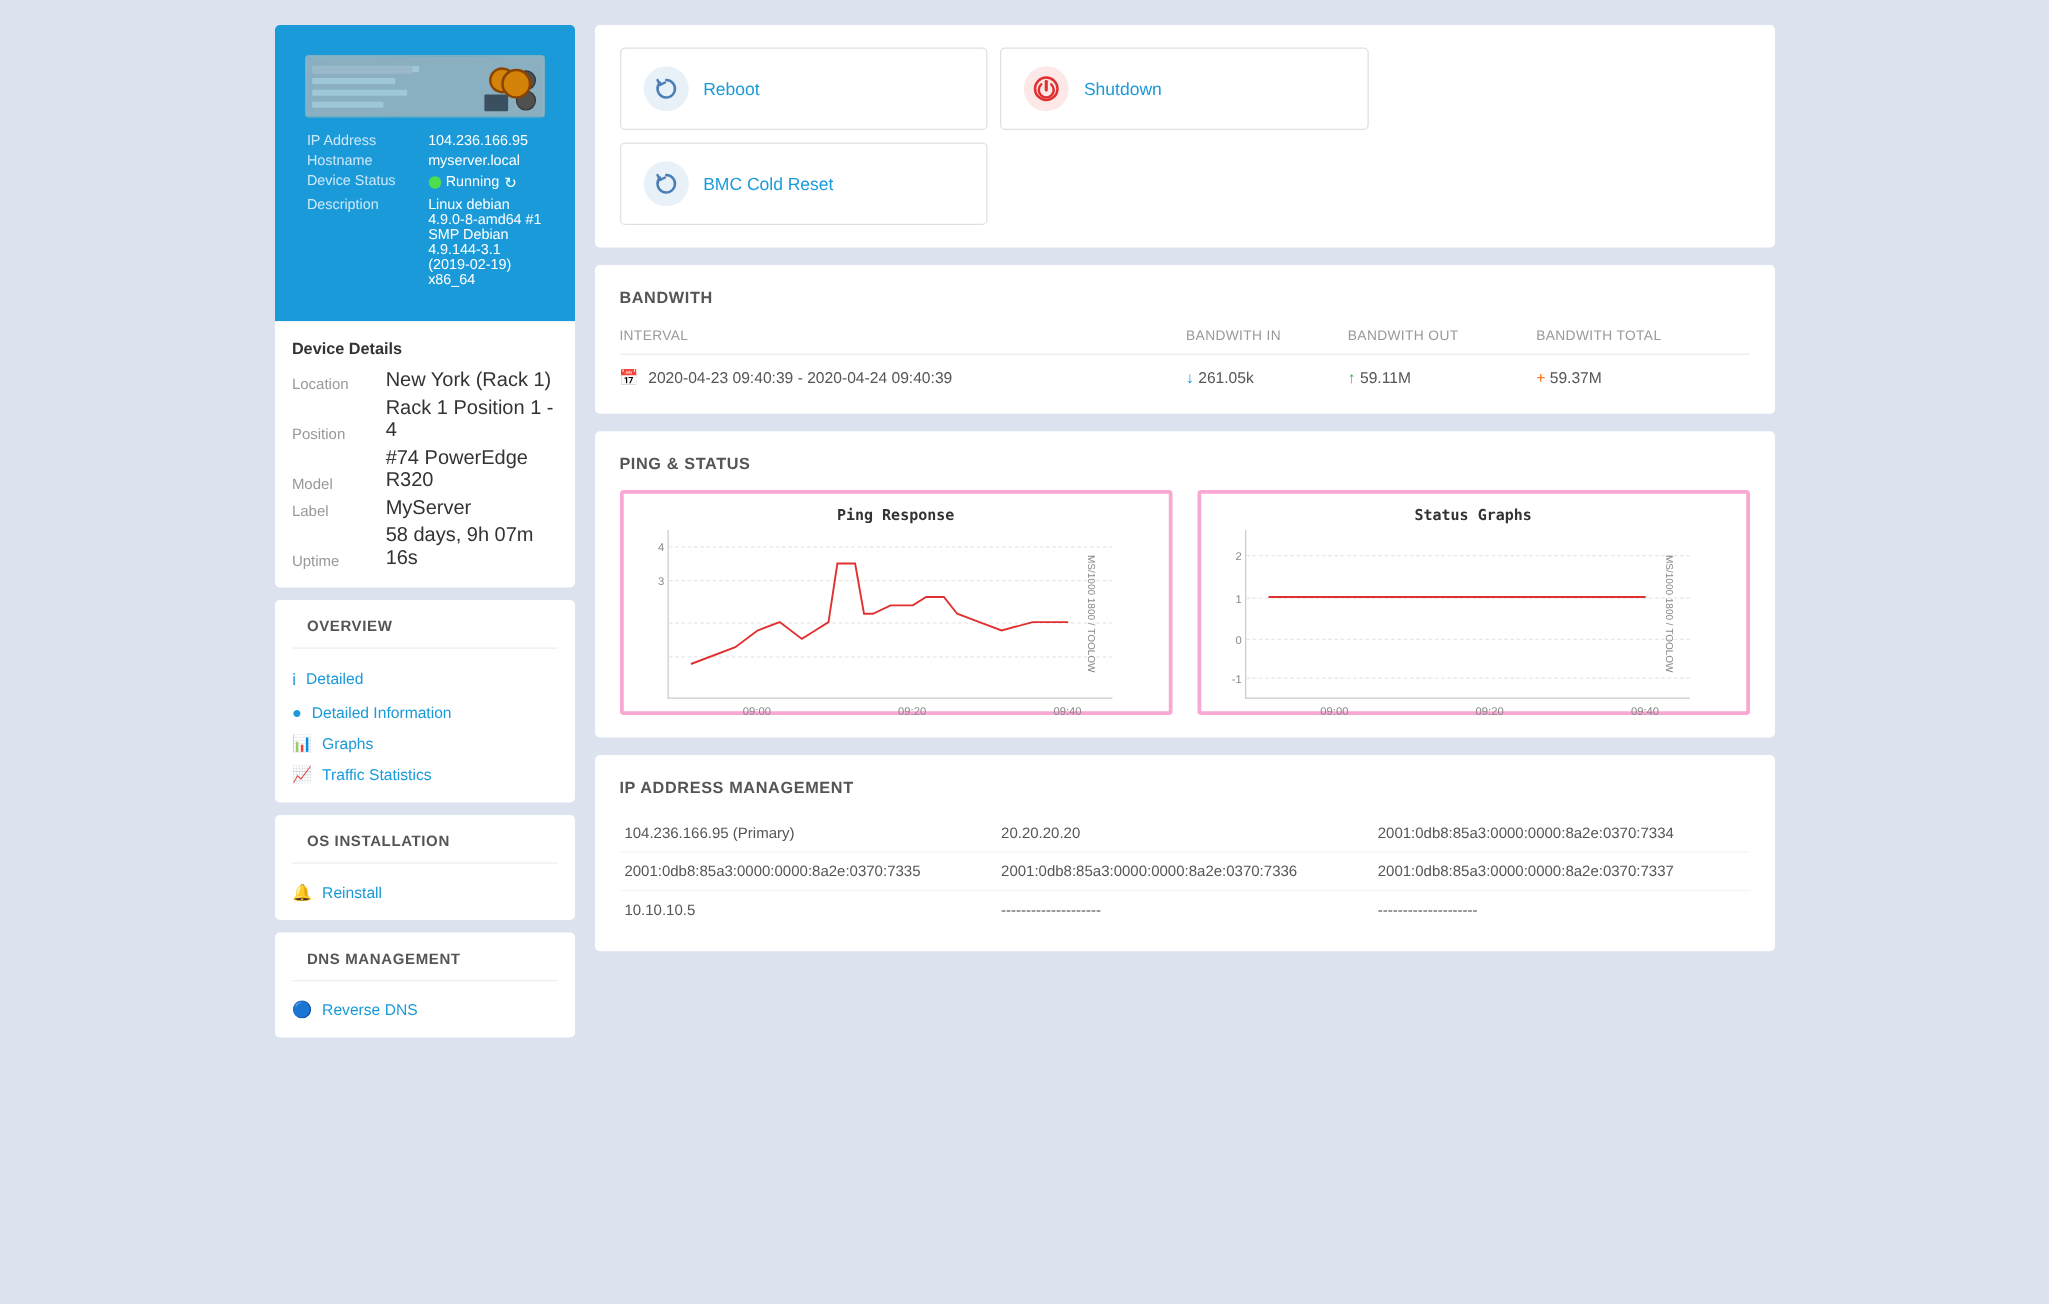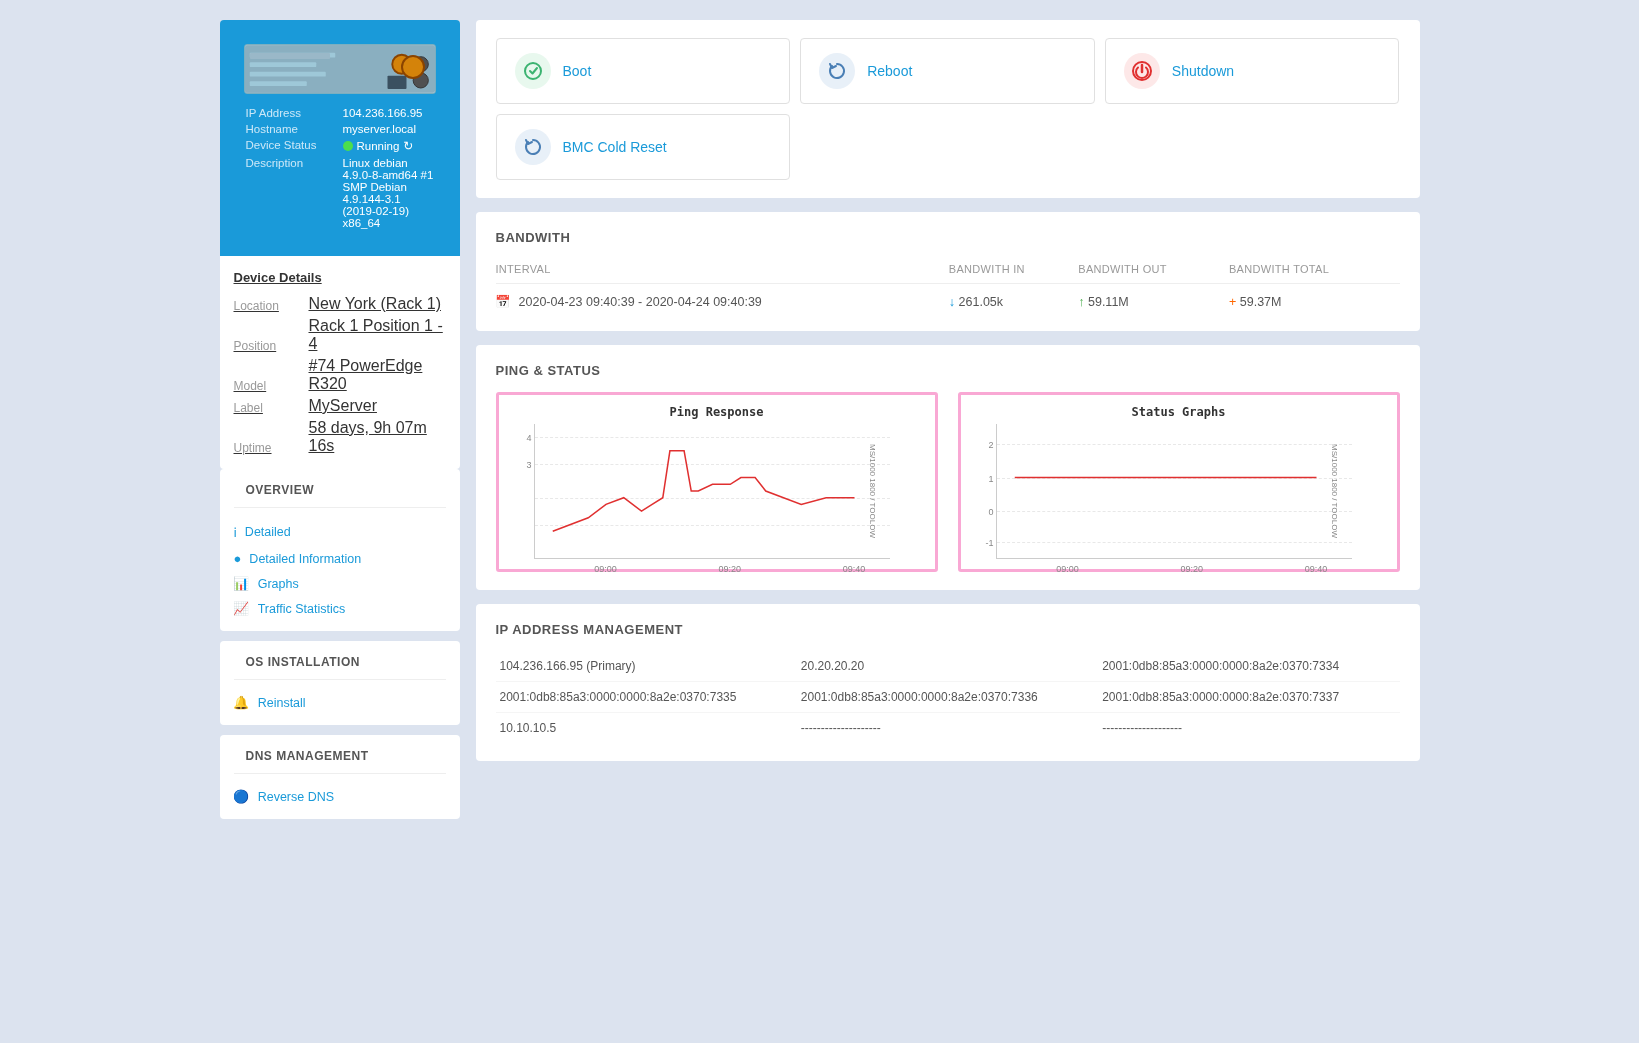--- a/index.html
+++ b/index.html
@@ -68,21 +68,21 @@
     }
     .status-dot {
       width: 10px; height: 10px; border-radius: 50%;
       background: #4cde4c;
       display: inline-block;
     }
     .device-details-card {
       background: white;
       border-radius: 0 0 4px 4px;
       padding: 14px 14px 10px;
-      text-decoration: underline;
+      margin-bottom: 10px;
     }
     .device-details-title {
       font-size: 13px; font-weight: bold; color: #333; margin-bottom: 10px;
     }
     .detail-row { display: flex; margin-bottom: 4px; align-items: flex-end; }
     .detail-label { color: #999; width: 75px; font-size: 12px; flex-shrink: 0; }
     .detail-value { color: #333; font-size: 16px; }
     
     .nav-card {
       background: white;
@@ -307,29 +307,20 @@
         <span class="nav-icon" style="color:#1a9ad9;">🔵</span>
         <span>Reverse DNS</span>
       </div>
     </div>
   </div>
 
   <div class="main">
 
     <div class="card">
       <div style="display:grid; grid-template-columns: 1fr 1fr 1fr; gap: 10px;">
-        <button class="power-btn btn-boot">
-          <div class="power-btn-icon">
-            <svg width="20" height="20" viewBox="0 0 20 20">
-                <circle cx="10" cy="10" r="8" fill="none" stroke="#3cb371" stroke-width="2"></circle>
-                <path d="M7 10l2.5 2.5L14 7" stroke="#3cb371" stroke-width="2" fill="none" stroke-linecap="round" stroke-linejoin="round"></path>
-              </svg>
-          </div>
-          <span>Boot</span>
-        </button>
         <button class="power-btn btn-reboot">
           <div class="power-btn-icon">
             <svg width="20" height="20" viewBox="0 0 20 20" fill="none">
               <path d="M10 3a7 7 0 1 1-4.95 2.05" stroke="#4a7fb5" stroke-width="2" stroke-linecap="round"></path>
               <polyline points="3,3 5,7 9,5" stroke="#4a7fb5" stroke-width="2" stroke-linecap="round" stroke-linejoin="round"></polyline>
             </svg>
           </div>
           <span>Reboot</span>
         </button>
         <button class="power-btn btn-shutdown">

